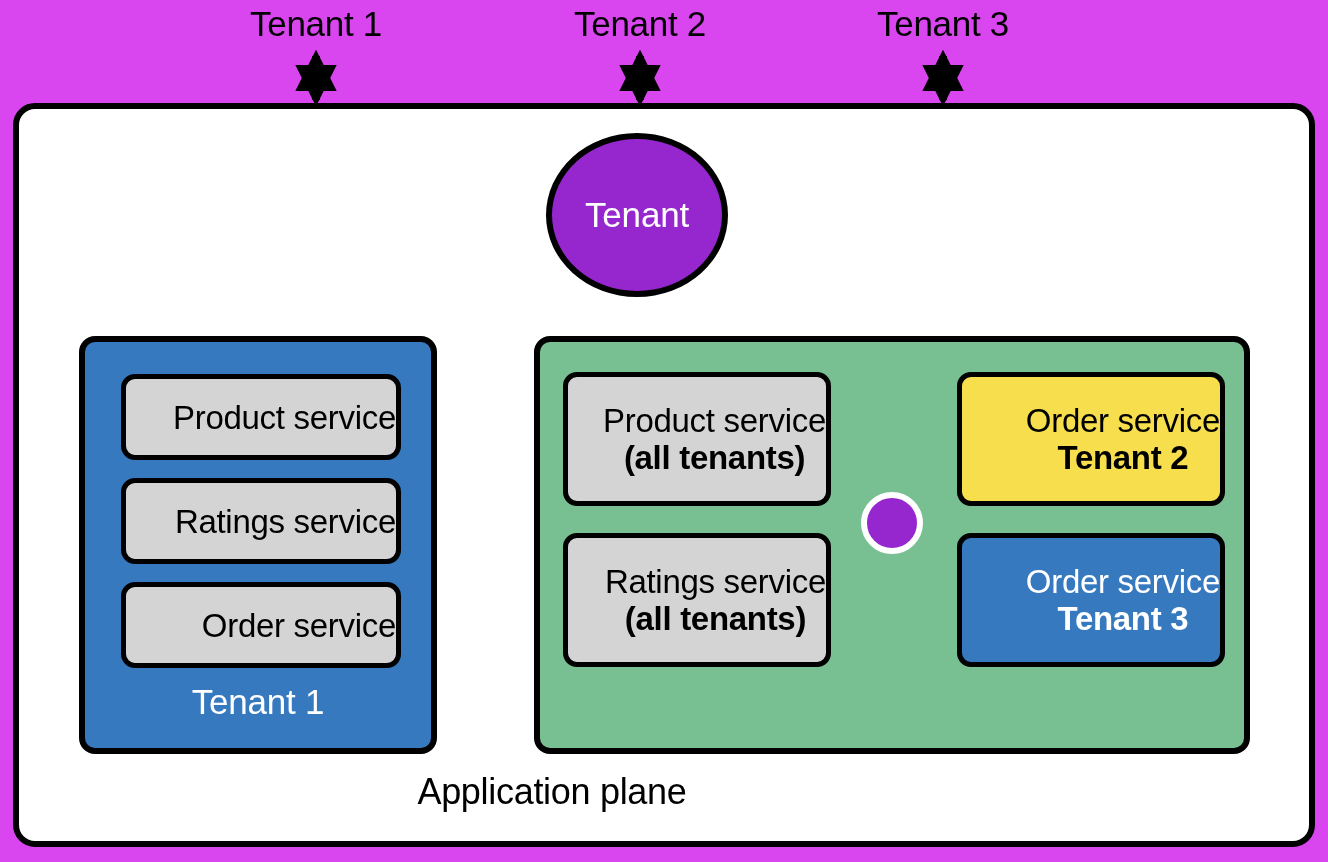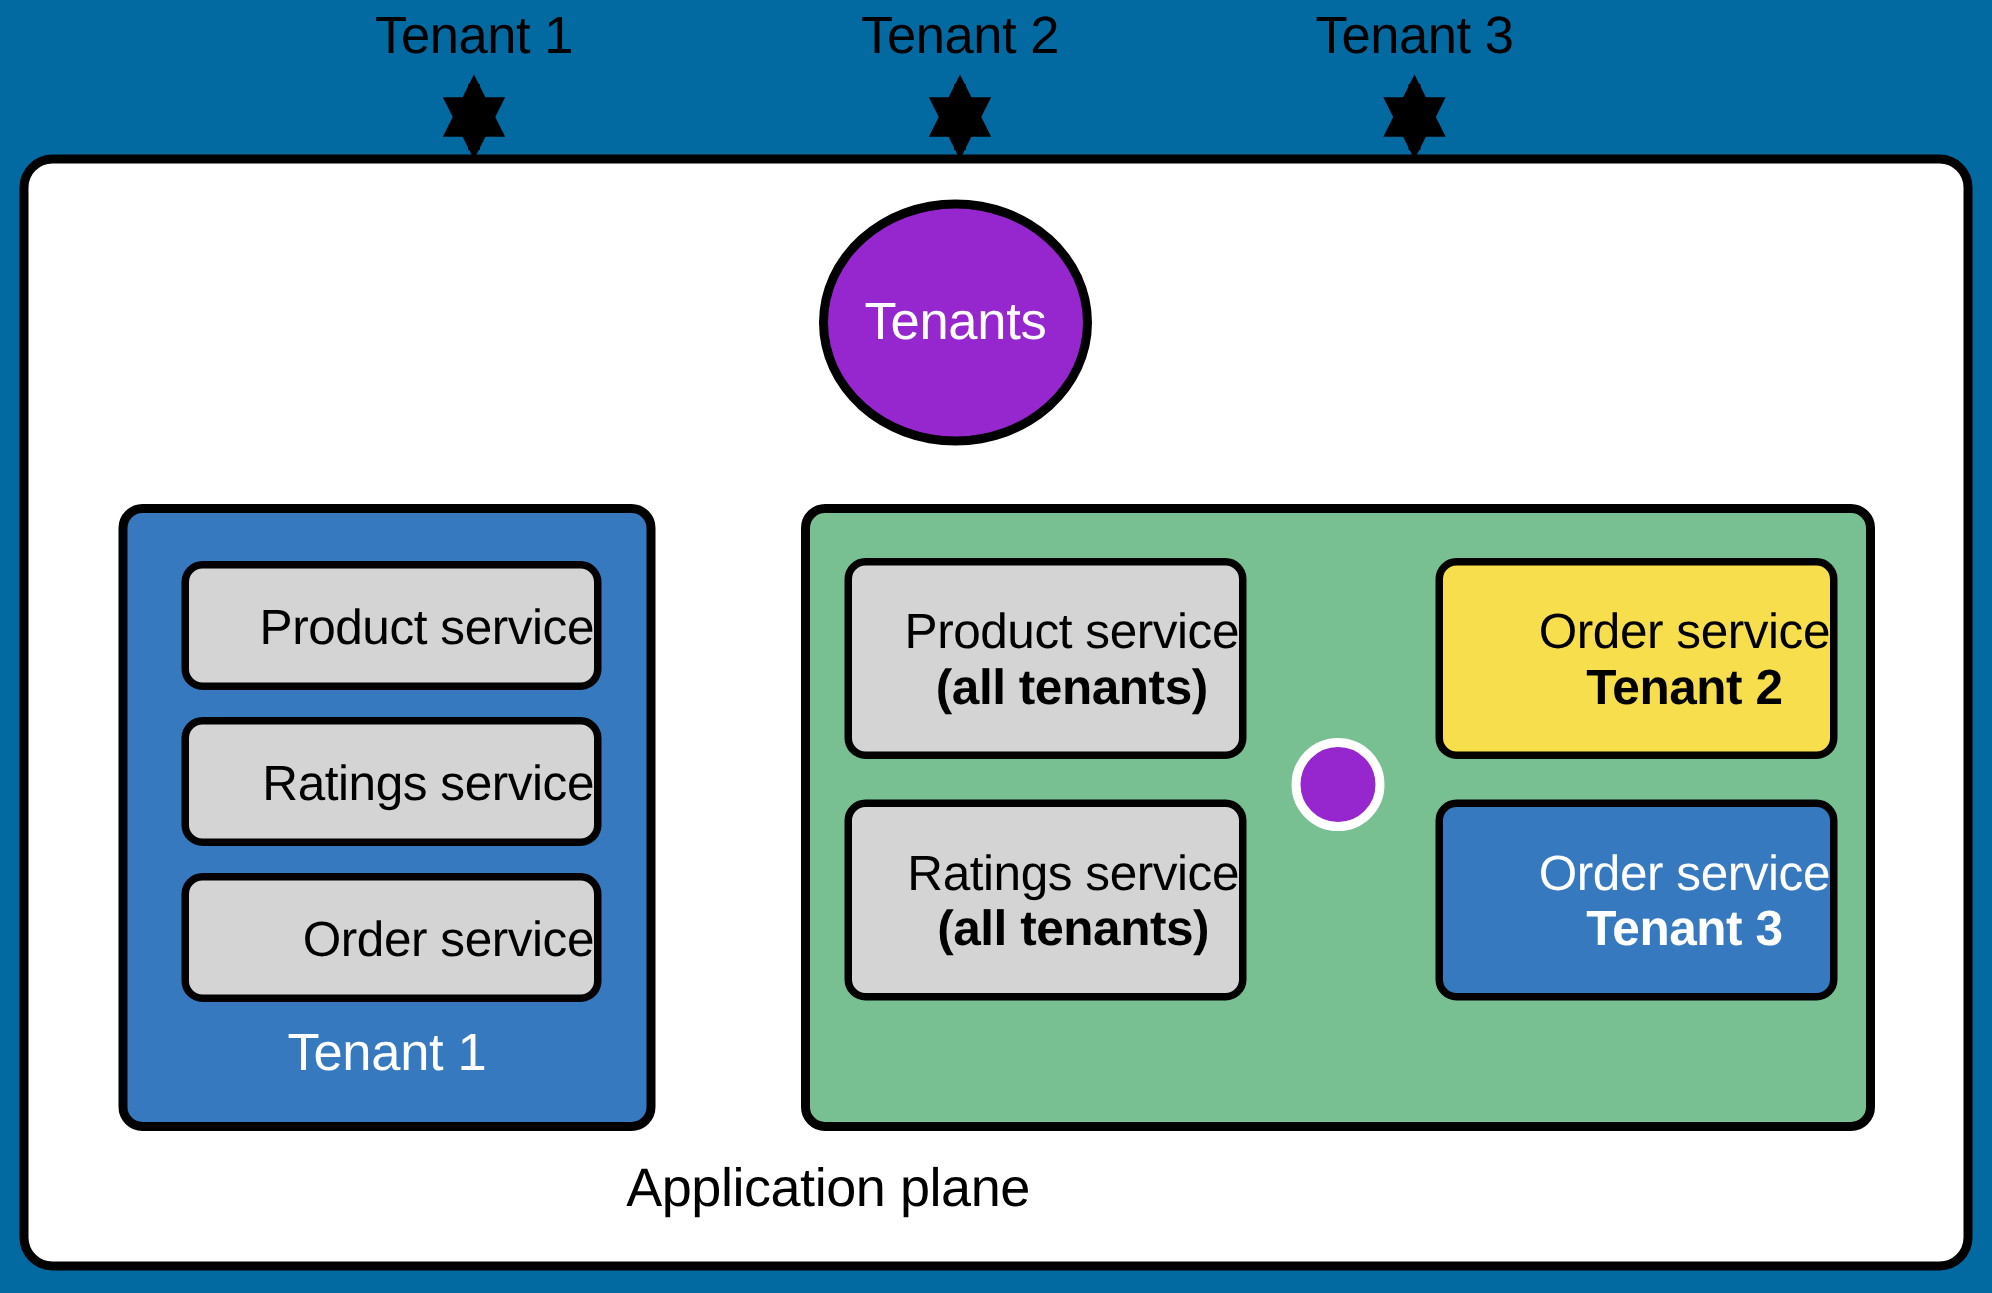--- a/index.html
+++ b/index.html
@@ -8,21 +8,21 @@
     padding: 0;
     background: #ffffff;
   }
   body {
     font-family: "Liberation Sans", sans-serif;
   }
   #diagram {
     position: relative;
     width: 1328px;
     height: 862px;
-    background: #0369a1;
+    background: #d946ef;
     overflow: hidden;
   }
   .svg-layer {
     position: absolute;
     left: 0;
     top: 0;
     width: 1328px;
     height: 862px;
     pointer-events: none;
   }
@@ -235,18 +235,18 @@
         <span>Order service</span>
         <span class="line2">Tenant 3</span>
       </span>
     </div>
 
   </div>
 
   <div class="hub-node"></div>
 
   <div class="routing-node">
-    <span class="routing-label">Tenants</span>
+    <span class="routing-label">Tenant</span>
   </div>
 
   <div class="app-plane-label">Application plane</div>
 
 </div>
 
 </body></html>

